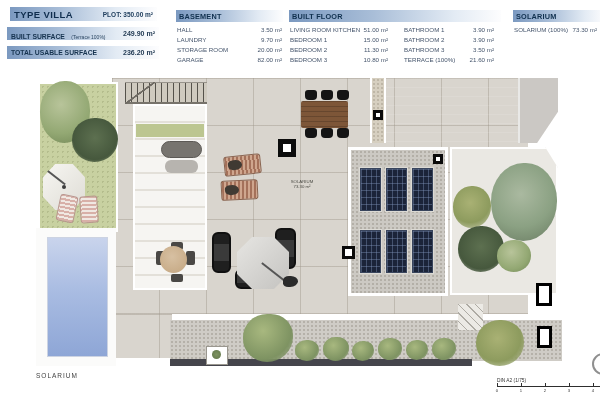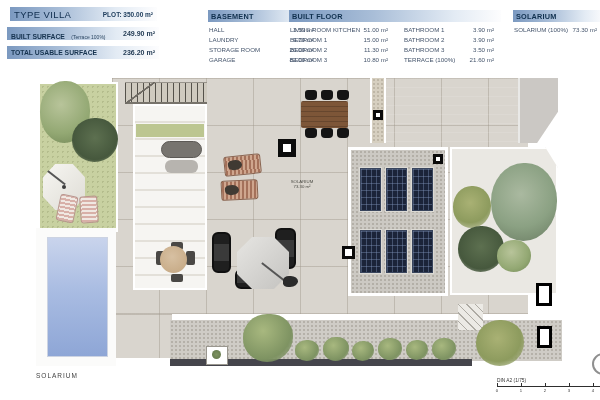--- a/index.html
+++ b/index.html
@@ -11,21 +11,21 @@
     color: #16324f;
   }
   .abs { position: absolute; }
 
   
   .gradbar {
     background: linear-gradient(90deg, #7b99c0 0%, #a9bed8 35%, #e3ebf4 72%, #fdfdfe 100%);
     display: flex; align-items: center; justify-content: space-between;
     padding: 0 4px;
   }
-  .villa-title { font-size: 9.5px; font-weight: 400; letter-spacing: .4px; color:#0f2d4e; }
+  .villa-title { font-size: 9.5px; font-weight: 700; letter-spacing: .4px; color:#0f2d4e; }
   .villa-plot  { font-size: 6.5px; font-weight: 600; color:#22405f; }
   .surf-label  { font-size: 6.8px; font-weight: 700; color:#16334f; }
   .surf-note   { font-size: 5px; font-weight: 400; color:#2c4763; margin-left:2px; }
   .surf-value  { font-size: 7px; font-weight: 600; color:#243c55; }
   .sec-bar { height: 12px; padding: 0 3px; display:flex; align-items:center;
     background: linear-gradient(90deg, #7b99c0 0%, #a9bed8 40%, #e3ebf4 78%, #fdfdfe 100%); }
   .sec-title { font-size: 7.3px; font-weight: 700; color:#10304e; letter-spacing:.2px; }
   .srow { display:flex; justify-content:space-between; align-items:center;
           height: 9.8px; font-size: 6.2px; color:#44546b; padding: 0 1px; }
   .srow .v { text-align:right; }
@@ -143,21 +143,21 @@
       <span class="surf-note">(Terrace 100%)</span>
     </span>
     <span class="surf-value">249.90 m²</span>
   </div>
 
   <div class="abs gradbar" style="left:7px; top:46px; width:152px; height:13px;">
     <span class="surf-label">TOTAL USABLE SURFACE</span>
     <span class="surf-value">236.20 m²</span>
   </div>
 
-  <div class="abs" style="left:176px; top:10px; width:107px;margin-left:32px;">
+  <div class="abs" style="left:176px; top:10px; width:107px;">
     <div class="sec-bar">
       <span class="sec-title">BASEMENT</span>
     </div>
     <div style="margin-top:3px;">
       <div class="srow">
         <span>HALL</span>
         <span class="v">3.50 m²</span>
       </div>
       <div class="srow">
         <span>LAUNDRY</span>

